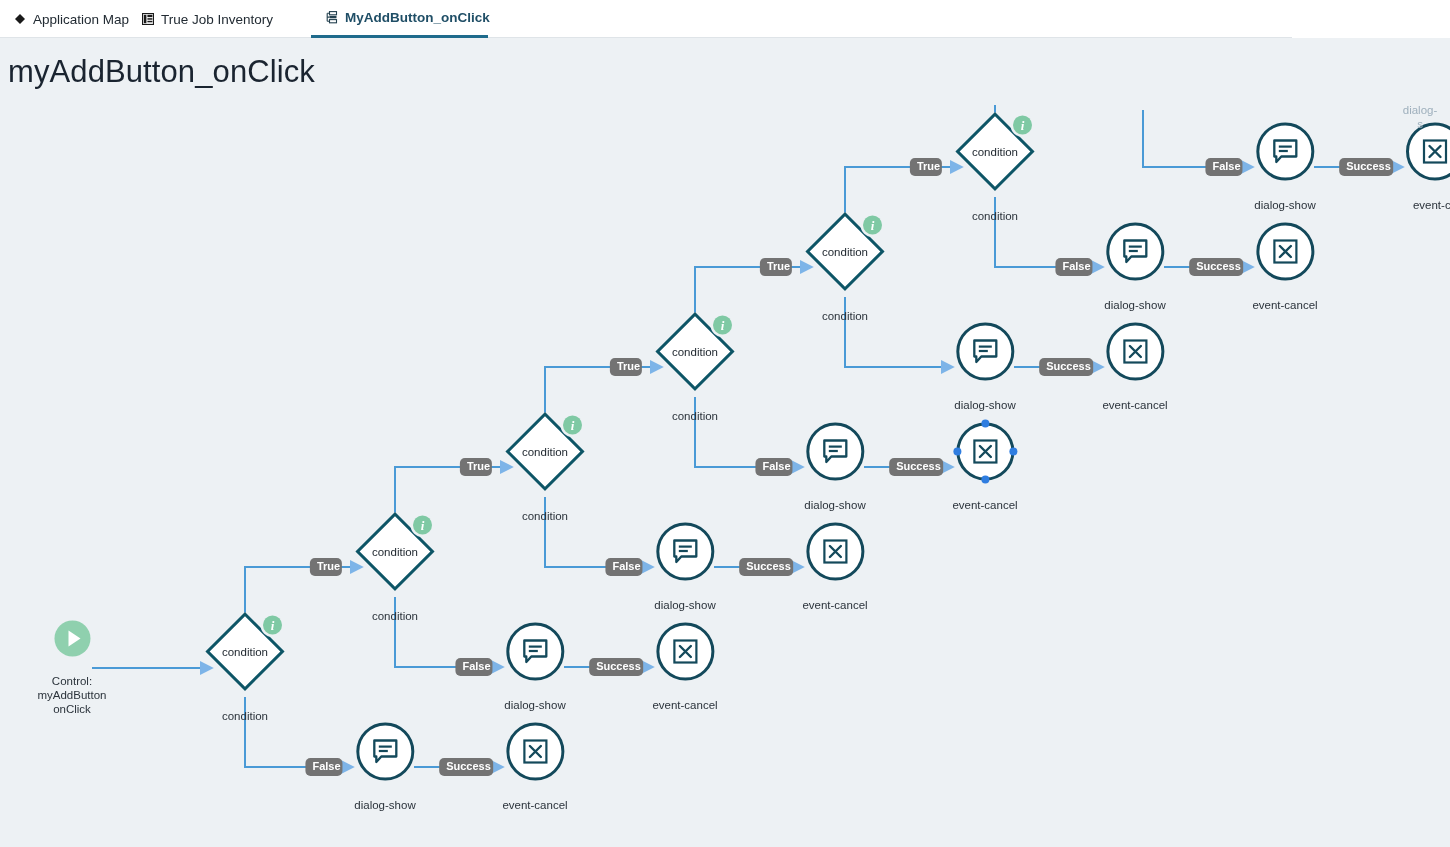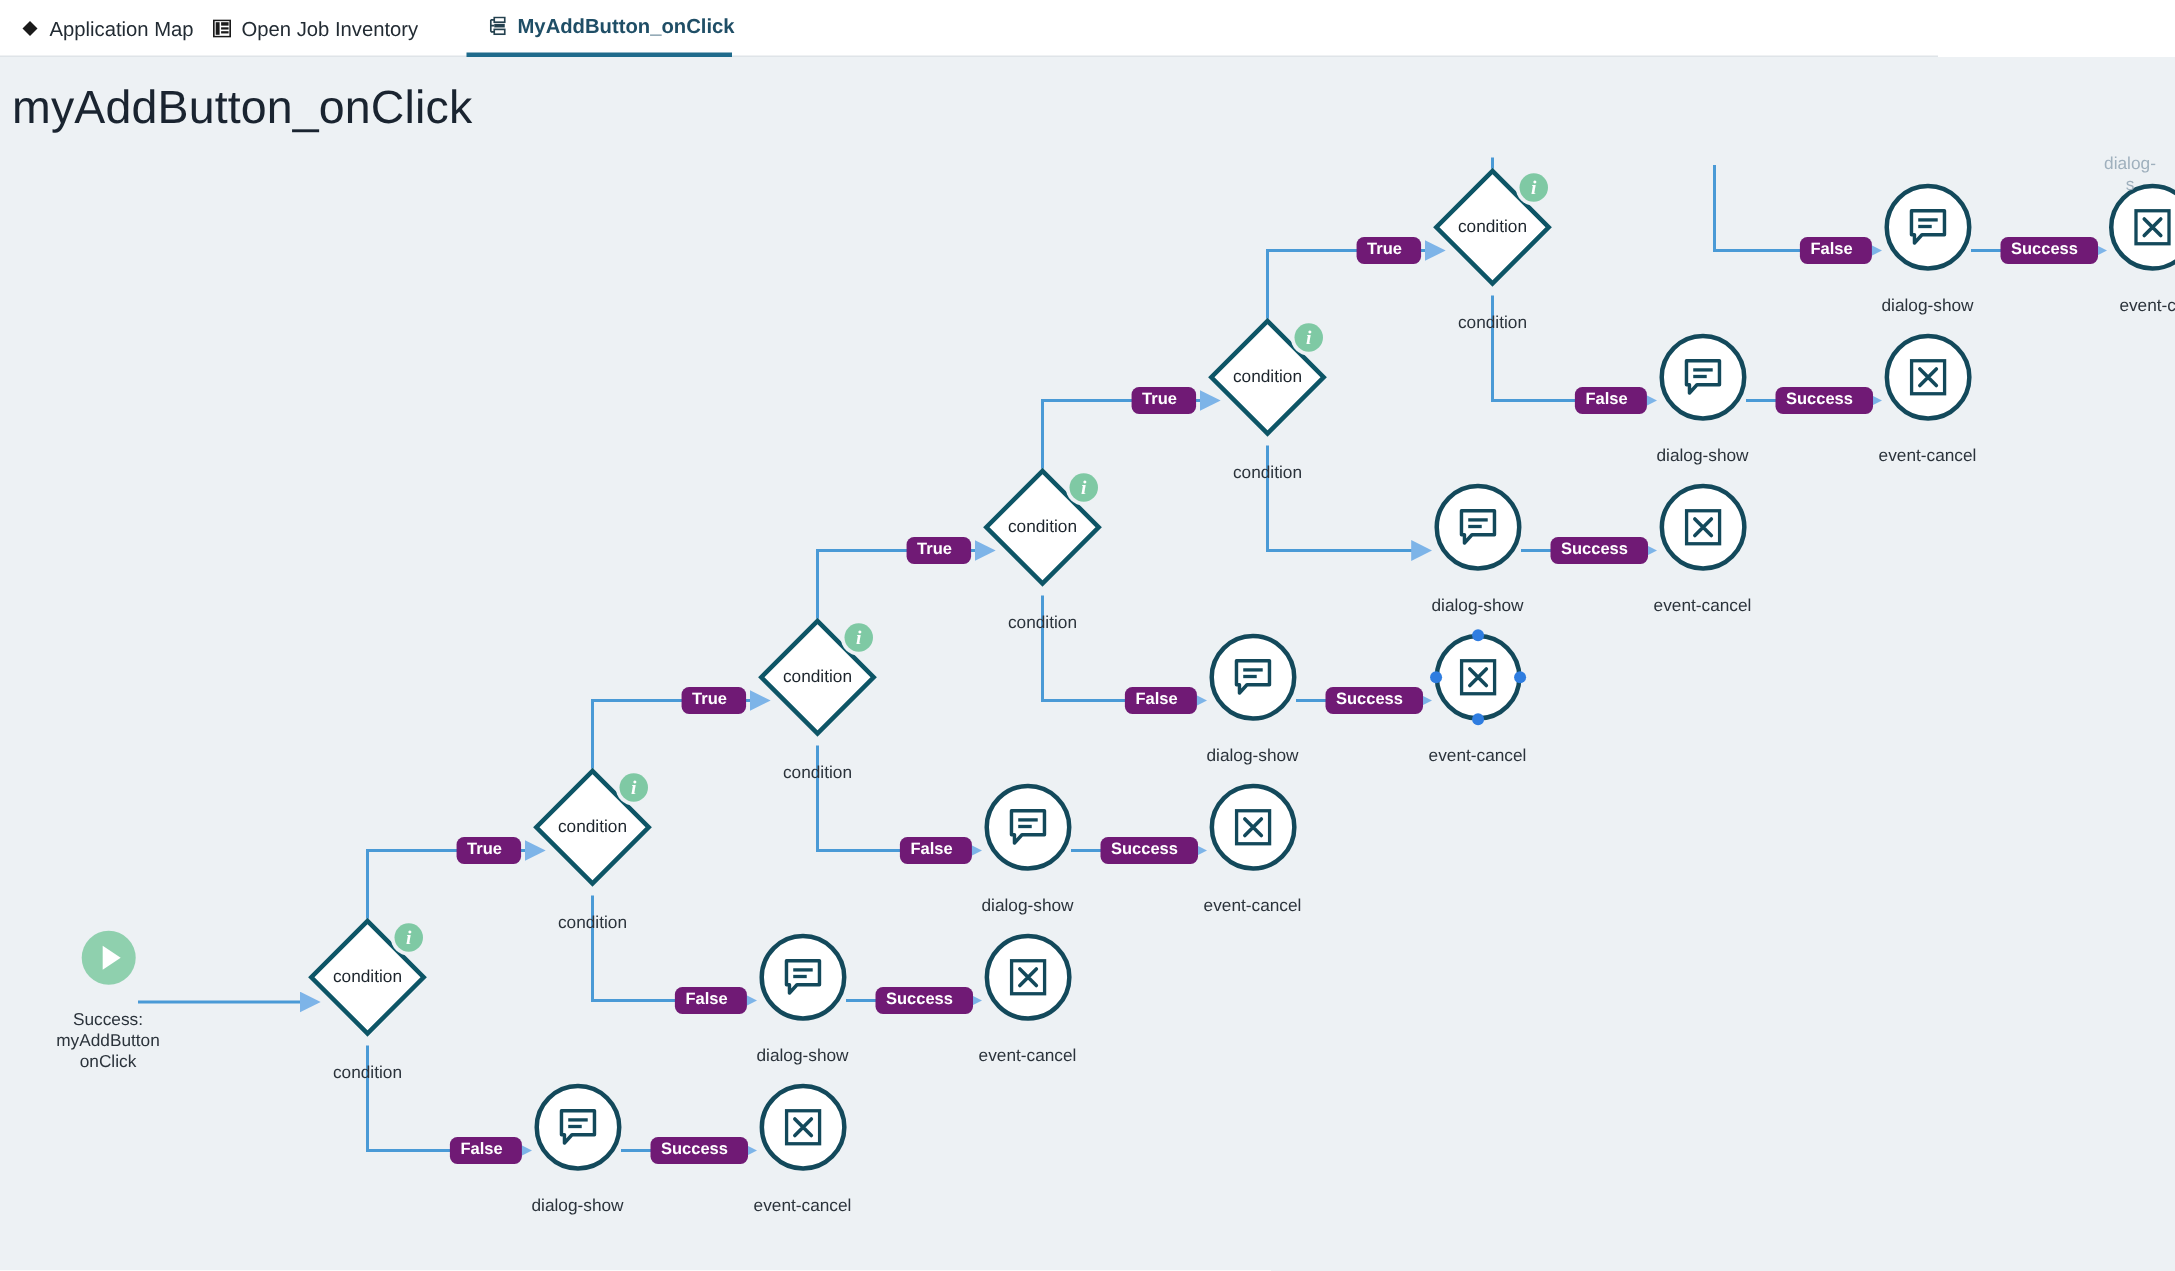--- a/index.html
+++ b/index.html
@@ -164,26 +164,26 @@
     align-items: center;
     justify-content: center;
     z-index: 3;
     box-shadow: 0 0 0 2.5px #edf1f4;
   }
 
   
   .pill {
     position: absolute;
     transform: translate(-50%, -50%);
-    background: #701a75;
+    background: #737373;
     color: #ffffff;
     font-size: 11px;
     font-weight: bold;
     border-radius: 5px;
-    padding: 2px 13px 3px 7px;
+    padding: 2px 2px 3px 7px;
     white-space: nowrap;
     line-height: 13px;
   }
 
   
   .handle {
     position: absolute;
     width: 8px; height: 8px;
     border-radius: 50%;
     background: #2f7de0;
@@ -211,21 +211,21 @@
     <div class="tab" style="left:128px;width:183px;">
       <span class="ticon">
         <svg width="12" height="12" viewBox="0 0 12 12">
           <rect x="0.5" y="0.5" width="11" height="11" fill="none" stroke="#1a1a1a" stroke-width="1.2"></rect>
           <rect x="1.8" y="1.8" width="2.6" height="8.4" fill="#1a1a1a"></rect>
           <rect x="5.4" y="1.8" width="5" height="2.3" fill="#1a1a1a"></rect>
           <rect x="5.4" y="5.2" width="5" height="1.5" fill="#1a1a1a"></rect>
           <rect x="5.4" y="7.8" width="5" height="1.5" fill="#1a1a1a"></rect>
         </svg>
       </span>
-      <span>Open Job Inventory</span>
+      <span>True Job Inventory</span>
     </div>
 
     <div class="tab active" style="left:311px;width:177px;">
       <span class="ticon">
         <svg width="13" height="13" viewBox="0 0 13 13">
           <rect x="4.5" y="0.6" width="7" height="3.2" fill="none" stroke="#24414f" stroke-width="1.1"></rect>
           <rect x="4.5" y="8.6" width="7" height="3.2" fill="none" stroke="#24414f" stroke-width="1.1"></rect>
           <rect x="4.5" y="4.9" width="7" height="2.4" fill="#24414f"></rect>
           <path d="M2.2 2.2 L2.2 10.2" stroke="#24414f" stroke-width="1.1" fill="none"></path>
           <path d="M2.2 2.2 L4.5 2.2 M2.2 6.1 L4.5 6.1 M2.2 10.2 L4.5 10.2" stroke="#24414f" stroke-width="1.1"></path>
@@ -265,21 +265,21 @@
         <path d="M 1014 329 H 1102" fill="none" stroke="#4a9ad6" stroke-width="2" marker-end="url(#arw)"></path>
         <path d="M 1164 229 H 1252" fill="none" stroke="#4a9ad6" stroke-width="2" marker-end="url(#arw)"></path>
         <path d="M 1314 129 H 1402" fill="none" stroke="#4a9ad6" stroke-width="2" marker-end="url(#arw)"></path>
       </svg>
 
     <div id="nodes-layer">
         <div class="node" style="left: 72px; top: 630px;">
           <div class="start-circ">
             <div class="tri"></div>
           </div>
-          <div class="node-label">Success:
+          <div class="node-label">Control:
 myAddButton
 onClick</div>
         </div>
         <div class="node" style="left: 245px; top: 629px;">
           <div class="diamond-wrap">
             <div class="diamond"></div>
             <span class="diamond-text">condition</span>
             <span class="info-badge">i</span>
           </div>
           <div class="node-label">condition</div>

